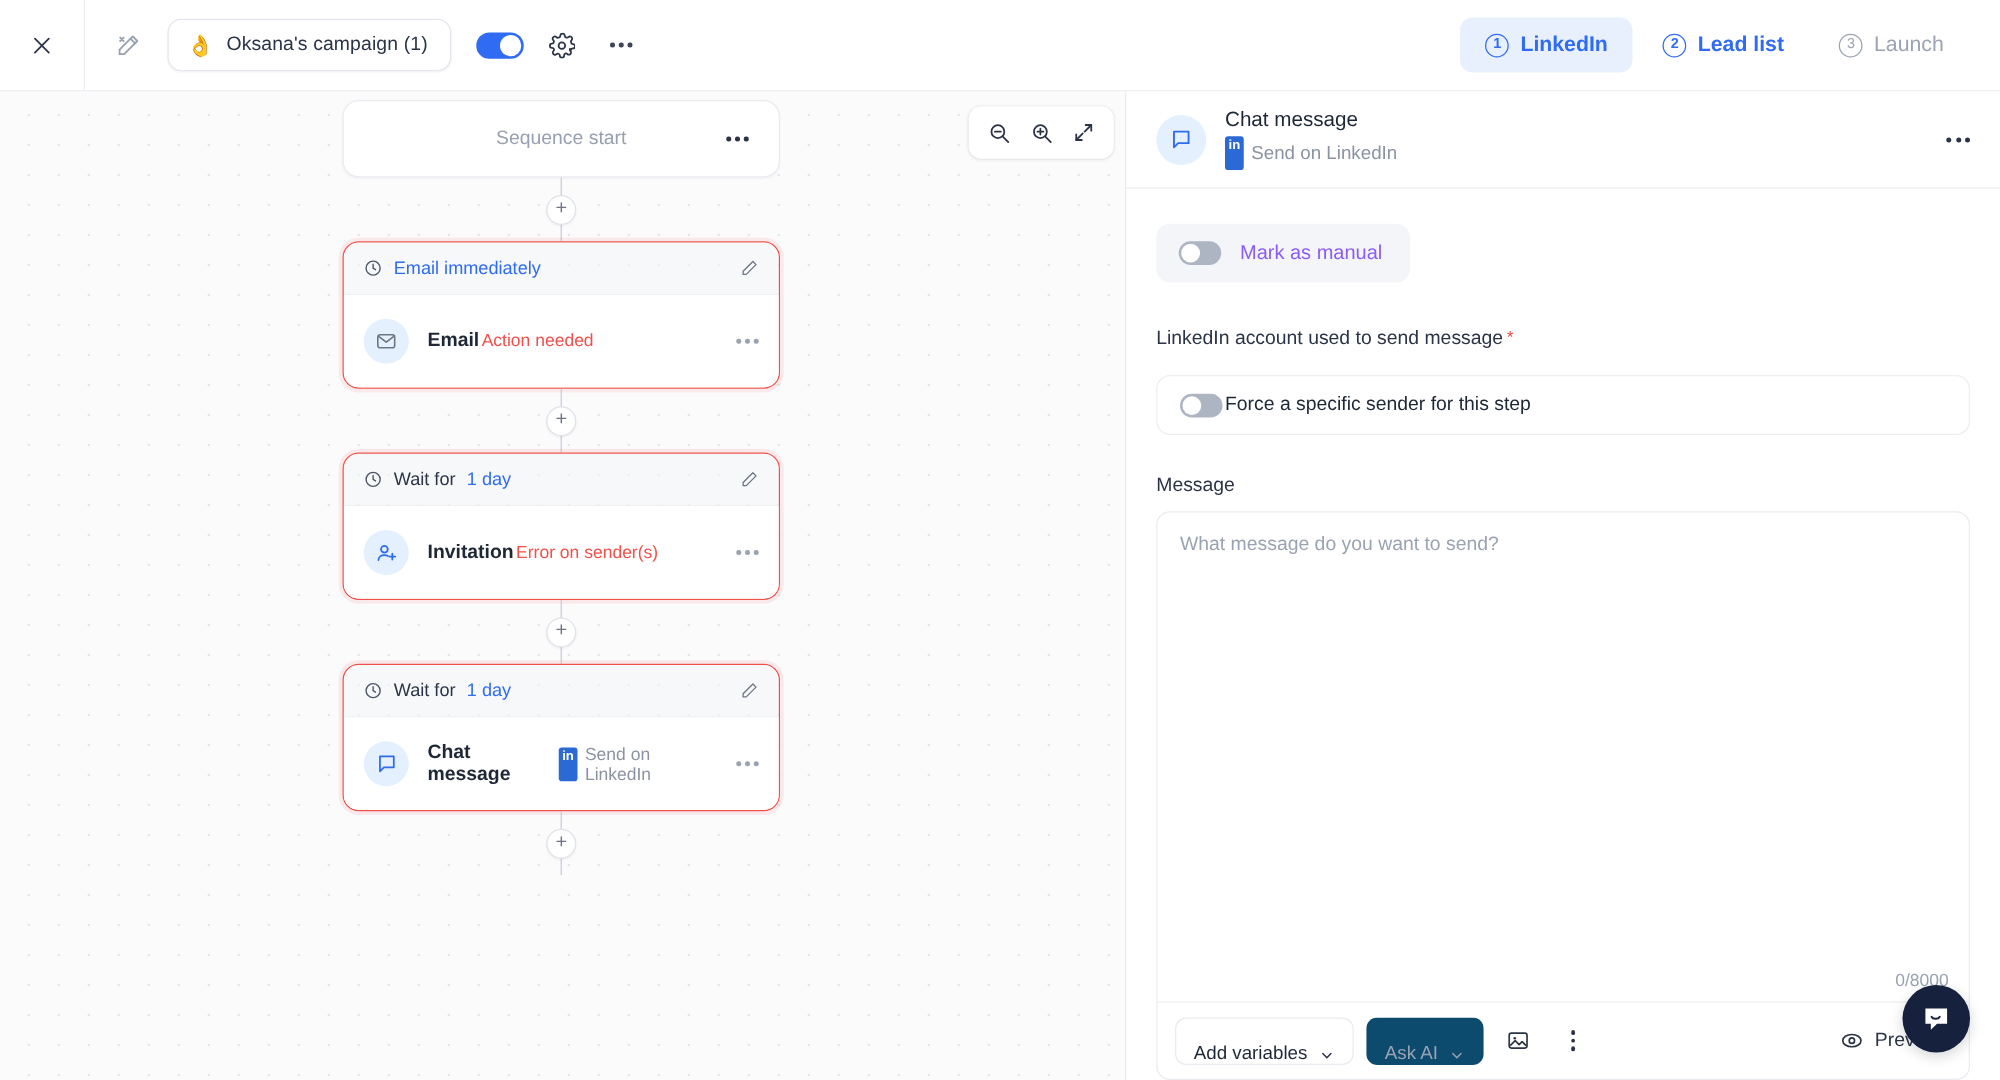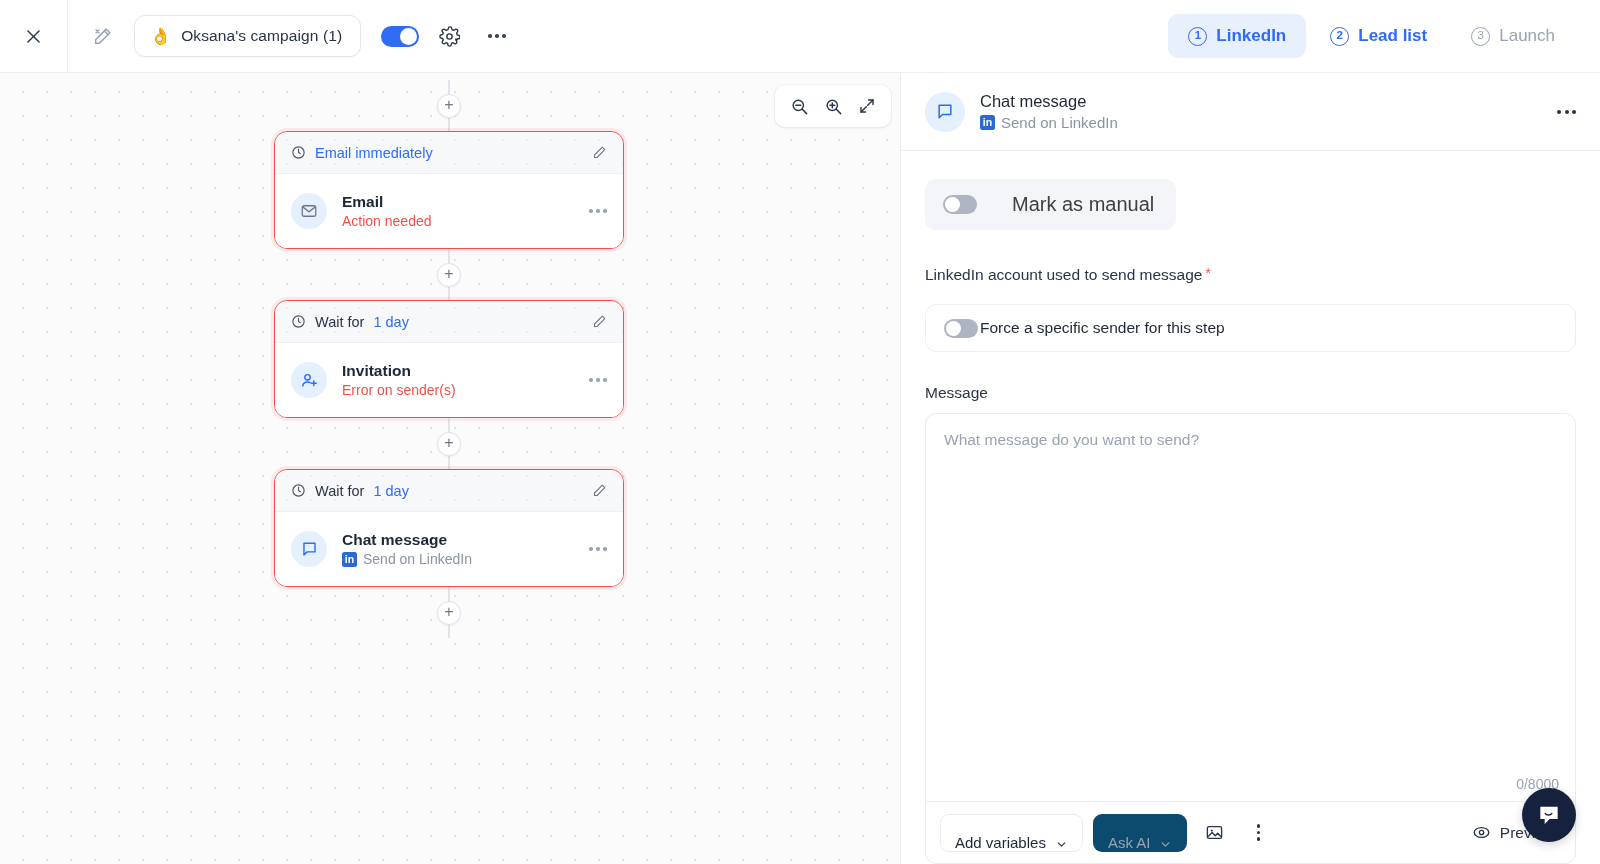--- a/index.html
+++ b/index.html
@@ -150,26 +150,26 @@
   .step-head .blue { color: #2f6bf3; }
   .step-head .pencil { margin-left: auto; cursor: pointer; color: #6e7686; display: flex; }
   .step-body {
     background: #fff; height: 74px;
     display: flex; align-items: center; gap: 15px; padding: 0 16px;
   }
   .step-avatar {
     width: 36px; height: 36px; border-radius: 50%; background: #e4f0fd;
     display: flex; align-items: center; justify-content: center; flex: 0 0 auto;
   }
-  .step-texts { display: flex; flex-direction: column; gap: 2px; }
+  .step-texts { display: flex; flex-direction: row; gap: 2px; }
   .step-title { font-size: 15.5px; color: #1e2736; font-weight: 600; }
   .step-sub { font-size: 14px; color: #f1504a; }
   .step-sub.grey { color: #8b93a3; display: flex; align-items: center; gap: 6px; }
   .li-badge {
-    width: 15px; height: 15px; border-radius: 2.5px; background: #2b69d4;
+    width: 15px; height: 27px; border-radius: 2.5px; background: #2b69d4;
     color: #fff; font-size: 10.5px; font-weight: 700; line-height: 15px;
     text-align: center; font-family: "Liberation Sans", sans-serif; flex: 0 0 auto;
   }
   .step-body .dots-h { margin-left: auto; cursor: pointer; }
   .step-body .dots-h i { background: #9aa3b2; }
 
   
   .panel {
     width: 700px; flex: 0 0 700px; background: #fff;
     border-left: 1px solid #e9ebf0;
@@ -198,21 +198,21 @@
     cursor: pointer;
   }
   .toggle-off {
     width: 34px; height: 19px; border-radius: 10px; background: #aeb5c2;
     position: relative; flex: 0 0 auto;
   }
   .toggle-off::after {
     content: ""; position: absolute; left: 2px; top: 2px;
     width: 15px; height: 15px; border-radius: 50%; background: #fff;
   }
-  .manual-label { font-size: 20px; color: #404040; margin-left: 20px; }
+  .manual-label { font-size: 16px; color: #8b5cf6; }
 
   .field-label {
     margin-top: 36px; font-size: 15.5px; color: #2b3446;
     display: flex; align-items: flex-start; gap: 3px;
   }
   .field-label .req { color: #f1504a; font-size: 14px; line-height: 1; }
 
   .select-box {
     margin-top: 11px; height: 44px;
     border: 1px solid #e9ebf0; border-radius: 10px;
@@ -364,20 +364,28 @@
               <path d="M14 4h6v6"></path>
               <path d="M20 4l-7 7"></path>
               <path d="M10 20H4v-6"></path>
               <path d="M4 20l7-7"></path>
             </svg>
         </div>
       </div>
 
       <div class="flow">
 
+        <div class="node-card seq-start">
+          <span>Sequence start</span>
+          <span class="dots-h">
+              <i></i>
+              <i></i>
+              <i></i>
+            </span>
+        </div>
 
         <div class="connector">
           <div class="line"></div>
           <div class="plus">
               <span>+</span>
             </div>
         </div>
 
         <div class="step-block">
           <div class="step-head">

